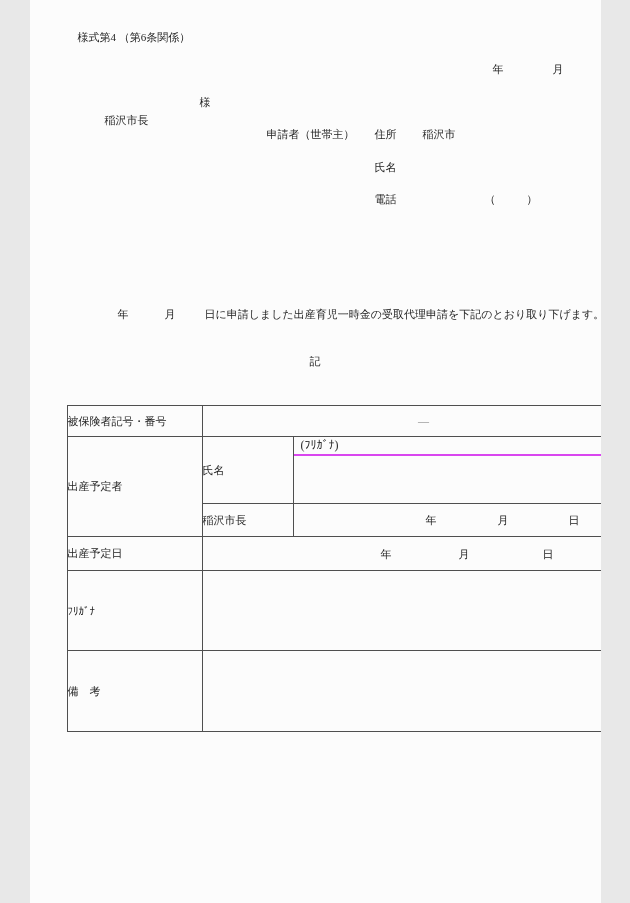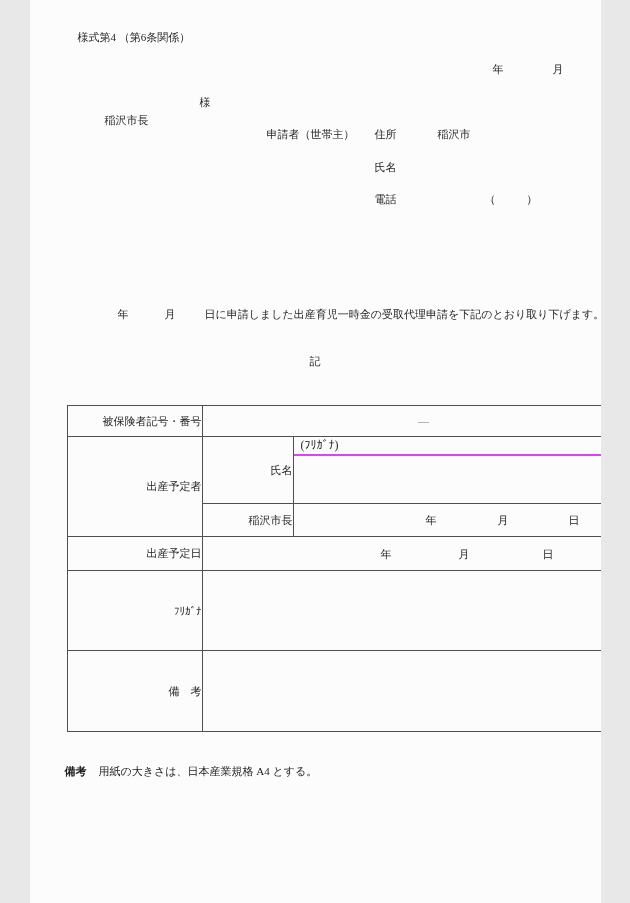--- a/index.html
+++ b/index.html
@@ -19,21 +19,21 @@
 
   .hdr-date-y { left:463px; top:62px; }
   .hdr-date-m { left:523px; top:62px; }
   .hdr-date-d { left:582px; top:62px; }
 
   .addressee-name { left:75px; top:113px; }
   .addressee-hon  { left:170px; top:95px; }
 
   .applicant-label { left:237px; top:127px; }
   .addr-label      { left:345px; top:127px; }
-  .addr-value      { left:408px; top:127px; }
+  .addr-value      { left:393px; top:127px; }
   .name-label      { left:345px; top:160px; }
   .phone-label     { left:345px; top:192px; }
   .paren-open      { left:455px; top:192px; }
   .paren-close     { left:497px; top:192px; }
 
   .doc-title {
     left:0; right:0; top:244px;
     text-align:center;
     font-size:16px;
     letter-spacing:0.5px;
@@ -52,21 +52,21 @@
     border-collapse:collapse;
     table-layout:fixed;
     font-size:11px;
     color:#1e1e1e;
   }
   .form-table td {
     border:1px solid #4f4f4f;
     padding:0;
     vertical-align:middle;
   }
-  .lbl { text-align:right; }
+  .lbl { text-align:left; }
 
   .r1 td { height:30px; }
   .r2 td { height:66px; }
   .r3 td { height:32px; }
   .r4 td { height:33px; }
   .r5 td { height:79px; }
   .r6 td { height:80px; }
 
   .dash-cell { text-align:center; color:#7a7a7a; }
 
@@ -176,17 +176,14 @@
       <td class="lbl">ﾌﾘｶﾞﾅ</td>
       <td colspan="2"></td>
     </tr>
     <tr class="r6">
       <td class="lbl">備　考</td>
       <td colspan="2"></td>
     </tr>
   </tbody>
     </table>
 
-  <div class="abs footer-note">
-    <span class="note-label">備考</span><span>用紙の大きさは、日本産業規格 A4 とする。</span>
-  </div>
 
 </div>
 
 </body></html>

